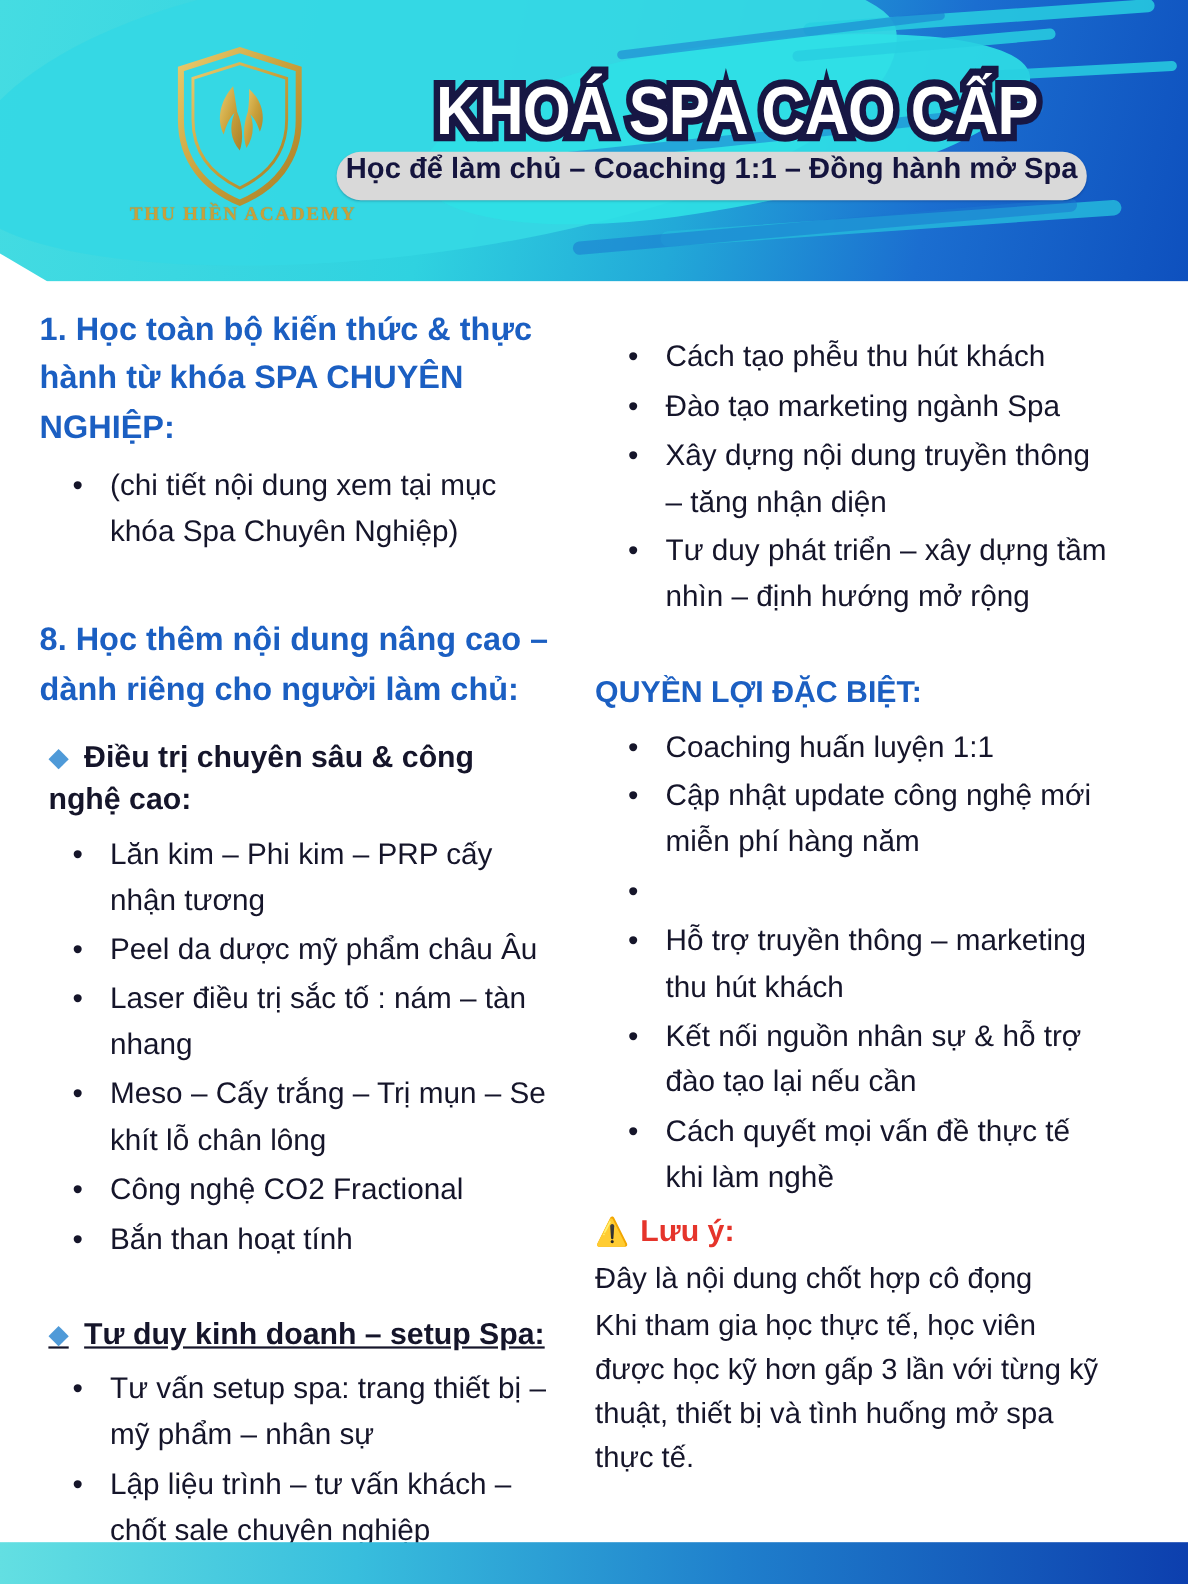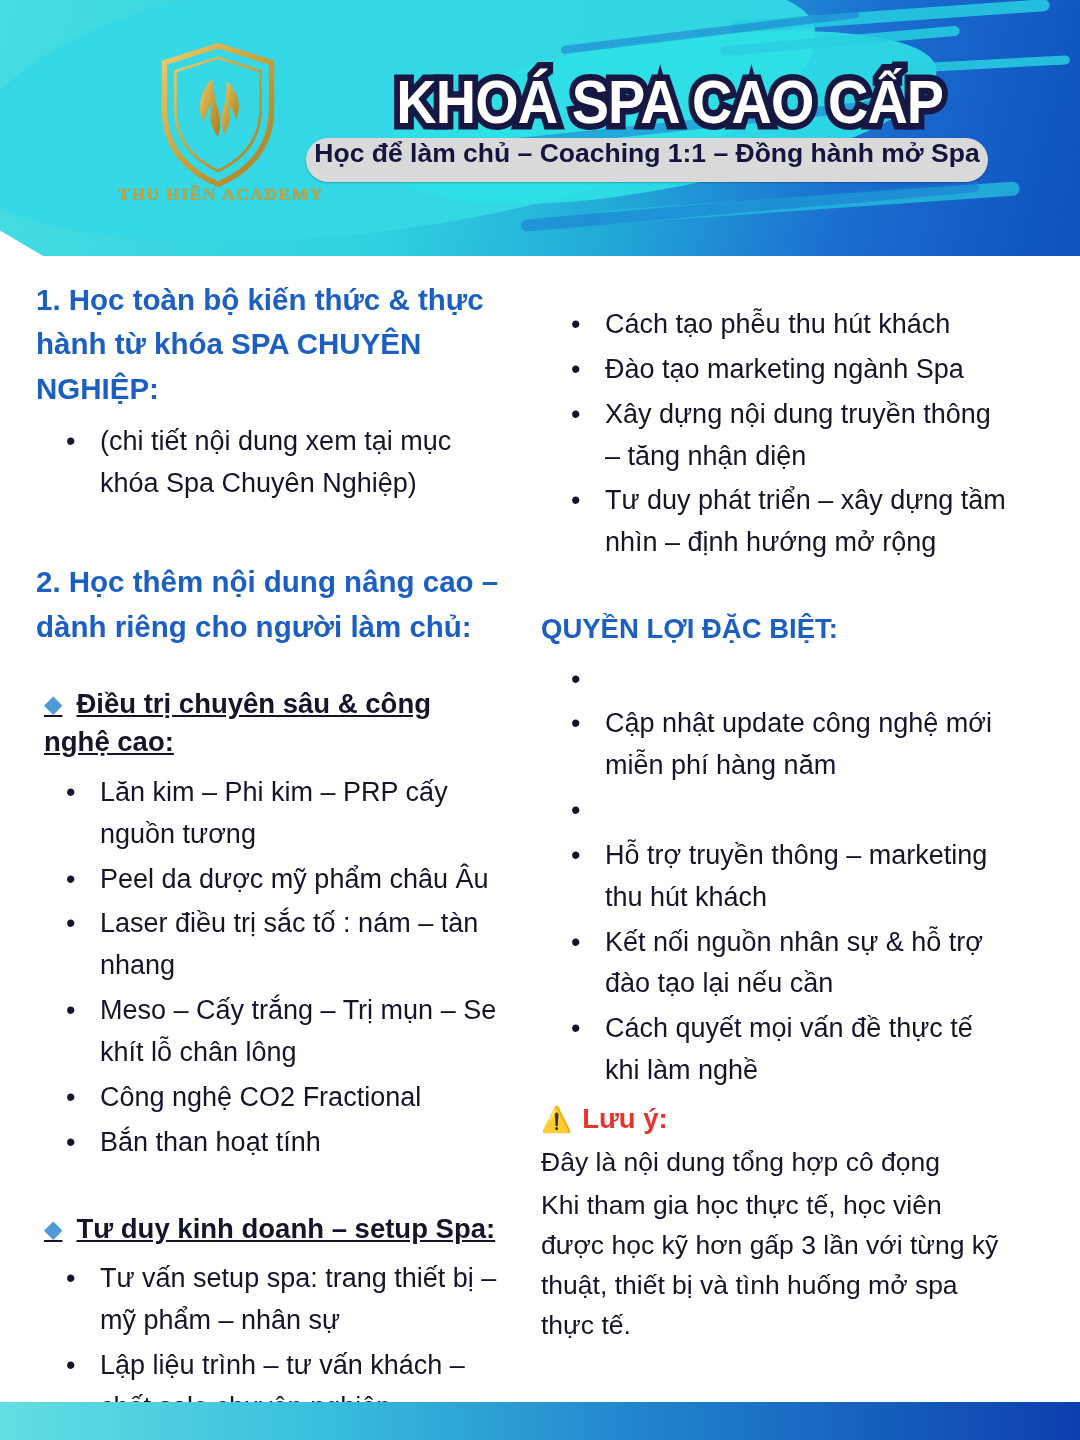--- a/index.html
+++ b/index.html
@@ -57,21 +57,21 @@
     display:flex;padding:0 36px;box-sizing:border-box;gap:38px;
   }
   .col{flex:1 1 0;min-width:0;}
   .col-left{padding-top:20px;}
   .col-right{padding-top:36px;}
 
   .h-blue{color:#1b5fc2;font-weight:bold;font-size:29.5px;line-height:1.5;margin:0;}
   .sec2{margin-top:56px;}
   .group-head{font-weight:bold;font-size:27.5px;line-height:1.4;margin:0;color:#15152a;padding-left:8px;}
   .group-head .diamond{color:#4f9ad8;font-size:24px;margin-right:14px;position:relative;top:-1px;}
-  .g1{margin-top:36px;text-decoration:underline;}
+  .g1{margin-top:20px;}
   .g2{margin-top:46px;text-decoration:underline;}
   .bullets{margin-top:10px;}
   .bullet{display:flex;margin:3px 0;padding-left:30px;}
   .bullet .dot{flex:0 0 34px;font-size:27px;line-height:1.55;color:#15152a;}
   .bullet .bt{font-size:27px;line-height:1.55;color:#15152a;}
 
   .mk-head{font-weight:bold;font-size:28px;line-height:1.6;margin:0;color:#15152a;}
   .mk-head .diamond{color:#4f9ad8;font-size:24px;margin:0 18px 0 10px;position:relative;top:-1px;}
   .benefits-head{color:#1b5fc2;font-weight:bold;font-size:27.5px;margin:46px 0 8px 0;line-height:1.4;}
   .note-head{color:#e5342b;font-weight:bold;font-size:27.5px;margin:8px 0 4px 0;line-height:1.4;}
@@ -131,27 +131,27 @@
 
   <div class="col col-left">
     <p class="h-blue">1. Học toàn bộ kiến thức &amp; thực hành từ khóa SPA CHUYÊN NGHIỆP:</p>
     <div class="bullets">
       <div class="bullet">
         <span class="dot">•</span>
         <span class="bt">(chi tiết nội dung xem tại mục khóa Spa Chuyên Nghiệp)</span>
       </div>
     </div>
 
-    <p class="h-blue sec2">2. Học thêm nội dung nâng cao – dành riêng cho người làm chủ:</p>
+    <p class="h-blue sec2">8. Học thêm nội dung nâng cao – dành riêng cho người làm chủ:</p>
 
     <p class="group-head g1"><span class="diamond">◆</span><b>Điều trị chuyên sâu &amp; công nghệ cao:</b></p>
     <div class="bullets">
       <div class="bullet">
           <span class="dot">•</span>
-          <span class="bt">Lăn kim – Phi kim – PRP cấy nguồn tương</span>
+          <span class="bt">Lăn kim – Phi kim – PRP cấy nhận tương</span>
         </div>
       <div class="bullet">
           <span class="dot">•</span>
           <span class="bt">Peel da dược mỹ phẩm châu Âu</span>
         </div>
       <div class="bullet">
           <span class="dot">•</span>
           <span class="bt">Laser điều trị sắc tố : nám – tàn nhang</span>
         </div>
       <div class="bullet">
@@ -200,20 +200,21 @@
       <div class="bullet">
           <span class="dot">•</span>
           <span class="bt">Tư duy phát triển – xây dựng tầm nhìn – định hướng mở rộng</span>
         </div>
     </div>
 
     <p class="benefits-head">QUYỀN LỢI ĐẶC BIỆT:</p>
     <div class="bullets">
       <div class="bullet">
           <span class="dot">•</span>
+          <span class="bt">Coaching huấn luyện 1:1</span>
         </div>
       <div class="bullet">
           <span class="dot">•</span>
           <span class="bt">Cập nhật update công nghệ mới miễn phí hàng năm</span>
         </div>
       <div class="bullet">
           <span class="dot">•</span>
         </div>
       <div class="bullet">
           <span class="dot">•</span>
@@ -223,18 +224,18 @@
           <span class="dot">•</span>
           <span class="bt">Kết nối nguồn nhân sự &amp; hỗ trợ đào tạo lại nếu cần</span>
         </div>
       <div class="bullet">
           <span class="dot">•</span>
           <span class="bt">Cách quyết mọi vấn đề thực tế khi làm nghề</span>
         </div>
     </div>
 
     <p class="note-head"><span class="warn">⚠️</span><span>Lưu ý:</span></p>
-    <p class="note-line">Đây là nội dung tổng hợp cô đọng</p>
+    <p class="note-line">Đây là nội dung chốt hợp cô đọng</p>
     <p class="note-line">Khi tham gia học thực tế, học viên được học kỹ hơn gấp 3 lần với từng kỹ thuật, thiết bị và tình huống mở spa thực tế.</p>
   </div>
 </div>
 
 <div class="footer-bar"></div>
 
 </body></html>

